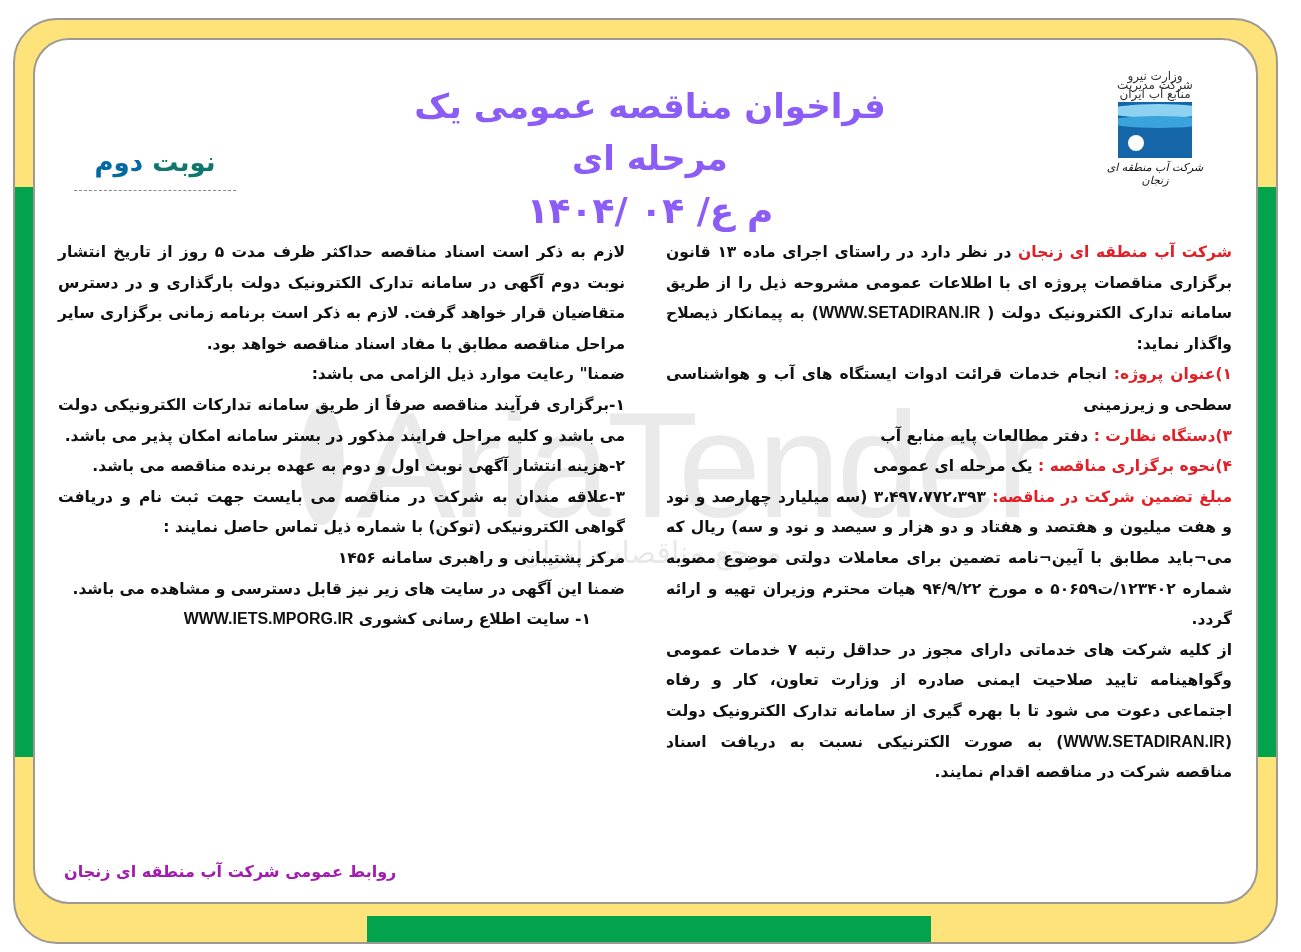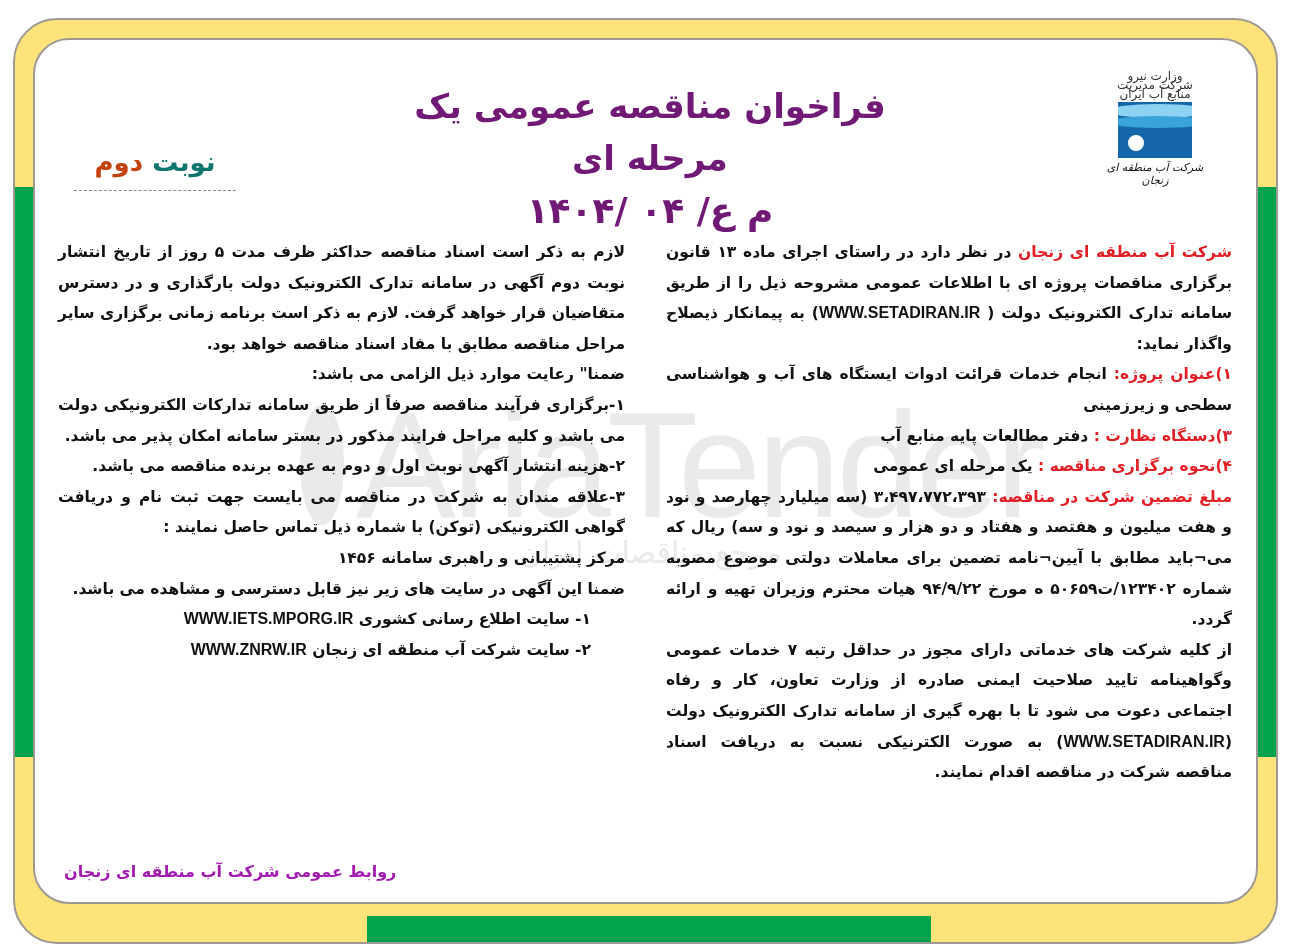--- a/index.html
+++ b/index.html
@@ -28,40 +28,40 @@
   .wm-ring {
     width: 120px; height: 120px; border: 22px solid #d9d9d9; border-radius: 50%;
     margin-right: 12px; box-sizing: border-box;
   }
   .wm-sub {
     position: absolute; left: 520px; top: 535px; font-size: 30px; color: #d9d9d9; opacity: 0.6;
     direction: rtl; letter-spacing: 14px; z-index: 0;
   }
   .title {
     position: absolute; left: 380px; top: 80px; width: 540px; text-align: center; direction: rtl;
-    color: #701a75; font-family: "DejaVu Sans", sans-serif; font-weight: bold; z-index: 2;
+    color: #8b5cf6; font-family: "DejaVu Sans", sans-serif; font-weight: bold; z-index: 2;
   }
   .title .line1 { font-size: 34px; line-height: 52px; }
   .title .line2 { font-size: 36px; line-height: 54px; }
   .logo { position: absolute; left: 1105px; top: 72px; width: 100px; height: 125px; z-index: 2; }
   .logo .ministry { font-size: 12px; color: #333; text-align: center; direction: rtl; line-height: 9px; }
   .logo .mark {
     width: 74px; height: 56px; margin: 3px auto 0; position: relative; overflow: hidden;
     background: #1566a9;
   }
   .logo .wave1 { position: absolute; left: -10px; top: 2px; width: 100px; height: 14px; background: #8ed2f2; border-radius: 50%; }
   .logo .wave2 { position: absolute; left: -10px; top: 14px; width: 100px; height: 12px; background: #3aa3dc; border-radius: 50%; }
   .logo .sun { position: absolute; left: 10px; top: 33px; width: 16px; height: 16px; background: #fff; border-radius: 50%; }
   .logo .company { font-size: 11px; color: #111; text-align: center; direction: rtl; font-style: italic; margin-top: 3px; }
   .round {
     position: absolute; left: 74px; top: 145px; width: 162px; text-align: center; direction: rtl; z-index: 2;
     font-weight: bold; font-size: 26px; line-height: 34px;
   }
   .round .black { color: #0f766e; }
-  .round .orange { color: #c2410c; }
+  .round .orange { color: #0369a1; }
   .round-rule { position: absolute; left: 74px; top: 190px; width: 162px; border-top: 1px dashed #8a8a8a; }
   .col {
     position: absolute; top: 213px; direction: rtl; text-align: justify; z-index: 2;
     font-family: "DejaVu Sans", sans-serif; font-weight: bold; font-size: 15.5px; line-height: 30.6px; color: #111; margin-top: 24px;
   }
   .col-right { left: 666px; width: 566px; }
   .col-left { left: 58px; width: 567px; }
   .col p { margin: 0; }
   .red { color: #e31e24; }
   .latin { font-family: "Liberation Sans", sans-serif; font-weight: bold; font-size: 16px; direction: ltr; unicode-bidi: embed; }
@@ -133,18 +133,15 @@
   <p>لازم به ذکر است اسناد مناقصه حداکثر ظرف مدت ۵ روز از تاریخ انتشار نوبت دوم آگهی در سامانه تدارک الکترونیک دولت بارگذاری و در دسترس متقاضیان قرار خواهد گرفت. لازم به ذکر است برنامه زمانی برگزاری سایر مراحل مناقصه مطابق با مفاد اسناد مناقصه خواهد بود.</p>
   <p>ضمنا" رعایت موارد ذیل الزامی می باشد:</p>
   <p>۱-برگزاری فرآیند مناقصه صرفاً از طریق سامانه تدارکات الکترونیکی دولت می باشد و کلیه مراحل فرایند مذکور در بستر سامانه امکان پذیر می باشد.</p>
   <p>۲-هزینه انتشار آگهی نوبت اول و دوم  به عهده برنده مناقصه می باشد.</p>
   <p>۳-علاقه مندان به شرکت در مناقصه می بایست جهت ثبت نام و دریافت گواهی الکترونیکی (توکن) با شماره ذیل تماس حاصل نمایند :</p>
   <p>مرکز پشتیبانی و راهبری سامانه ۱۴۵۶</p>
   <p>ضمنا این آگهی در سایت های زیر نیز قابل دسترسی و مشاهده می باشد.</p>
   <p style="padding-right:34px;">
     <span>۱- سایت اطلاع رسانی کشوری </span><span class="latin">WWW.IETS.MPORG.IR</span>
   </p>
-  <p style="padding-right:34px;">
-    <span>۲- سایت شرکت آب منطقه ای زنجان  </span><span class="latin">WWW.ZNRW.IR</span>
-  </p>
 </div>
 
 <div class="footer-sign">روابط عمومی شرکت آب منطقه ای زنجان</div>
 
 </body></html>

